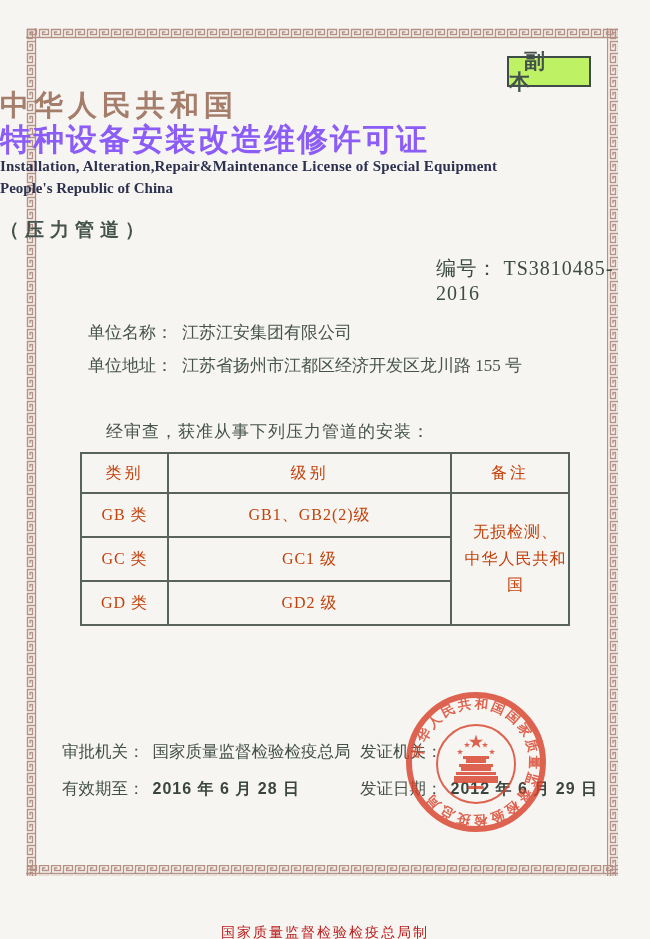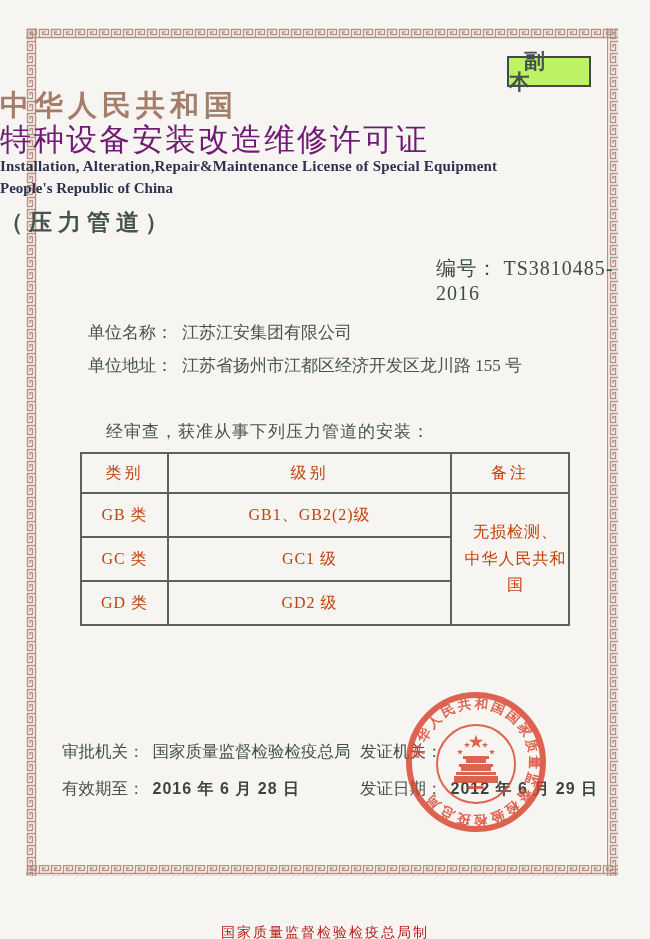--- a/index.html
+++ b/index.html
@@ -22,24 +22,24 @@
     display:flex; align-items:center; justify-content:center;
   }
   .dup-box span {
     font-size:21px; font-weight:bold; color:#44524d;
     letter-spacing:15px; text-indent:15px; line-height:1;
   }
 
   .center-line { position:absolute; left:0; width:650px; text-align:left; }
 
   .title-cn1 { top:86px;  font-size:29px; font-weight:bold; color:#a57d6b; letter-spacing:5px; }
-  .title-cn2 { top:119px; font-size:31px; font-weight:normal; color:#701a75; letter-spacing:2px; }
+  .title-cn2 { top:119px; font-size:31px; font-weight:bold; color:#8b5cf6; letter-spacing:2px; }
   .title-en1 { top:158px; font-size:15px; font-weight:bold; color:#2c3150; letter-spacing:.2px; }
   .title-en2 { top:180px; font-size:15px; font-weight:bold; color:#2c3150; }
-  .category  { top:207px; font-size:23px; font-weight:bold; color:#45534d; letter-spacing:6px; }
+  .category  { top:217px; font-size:19px; font-weight:bold; color:#45534d; letter-spacing:6px; }
 
   .license-no {
     position:absolute; left:405px; top:255px;
     font-size:20px; color:#3d4b45; letter-spacing:.5px;margin-left:31px;
   }
   .license-no .val { margin-left:6px; letter-spacing:1px; }
 
   .info-line { position:absolute; left:88px; font-size:17px; color:#46534d; }
   .info-line .lbl { margin-right:9px; }
   .line-name    { top:321px; }

